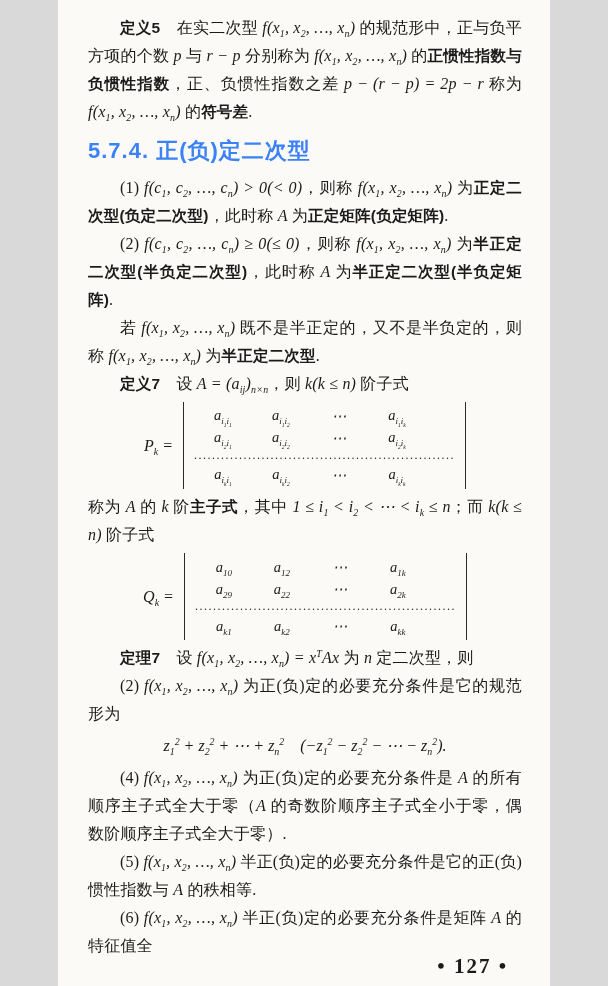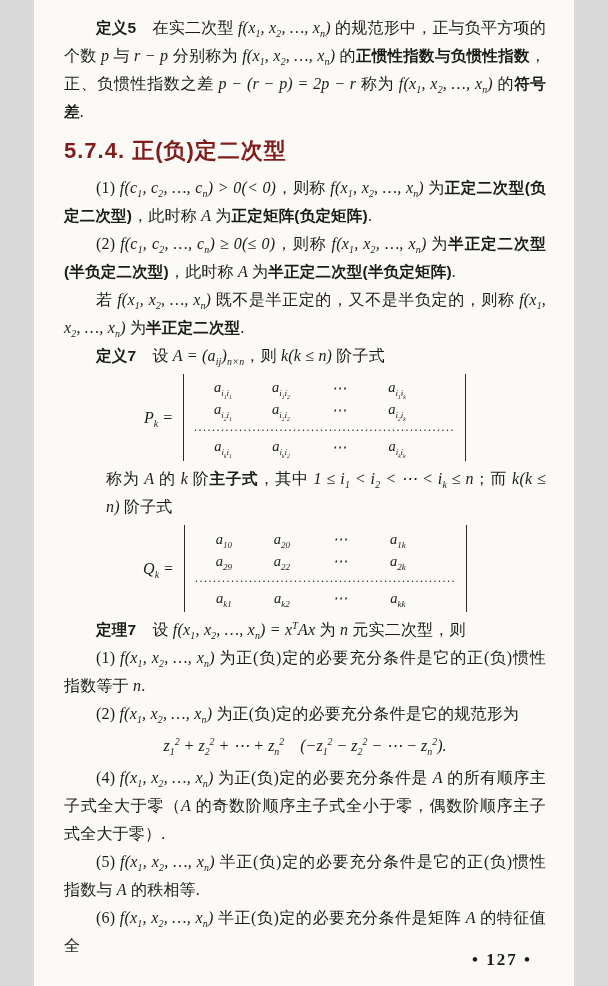--- a/index.html
+++ b/index.html
@@ -1,53 +1,53 @@
 <!DOCTYPE html>
 <html lang="zh"><head>
 <meta charset="utf-8">
 <style>
   html,body{margin:0;padding:0;background:#d9d9d9;}
   .page{
     position:relative;
-    width:540px;height:986px;
+    width:492px;height:986px;
     margin:0 auto;
     background:#fbfaf6;
     color:#1b1b1b;
     font-family:"Liberation Serif","DejaVu Serif",serif;
     padding:14px 28px 0 30px;
     box-sizing:border-box;
     overflow:hidden;
   }
   #content p.body{
     margin:0;
     font-size:16px;
     line-height:28px;
     text-align:justify;
     text-indent:2em;
     letter-spacing:0.2px;
   }
-  #content p.noind{text-indent:0;margin-left:42px;}
+  #content p.noind{text-indent:0;}
   .b{
     font-weight:700;
     font-family:"Liberation Sans","DejaVu Sans",sans-serif;
     font-size:15.5px;
   }
   .math{
     font-style:italic;
     font-family:"Liberation Serif","DejaVu Serif",serif;
     white-space:normal;
   }
   sub,sup{font-size:62%;line-height:0;}
   h2.heading{
     font-family:"Liberation Sans","DejaVu Sans",sans-serif;
     font-weight:700;
     font-size:22px;
     letter-spacing:1px;
     margin:10px 0 8px 0;
-    color:#7f1d1d;
+    color:#3b82f6;
   }
   .display{
     display:flex;
     justify-content:center;
     align-items:center;
     margin:4px 0;
   }
   .mlabel{font-size:16px;margin-right:10px;font-family:Liberation Serif, serif;}
   .det{
     border-left:1.5px solid #2a2a2a;
@@ -73,22 +73,22 @@
   }
   .formula{
     font-size:16px;
     line-height:28px;
     text-align:center;
     font-style:italic;
   }
   .pagenum{
     position:absolute;
     right:42px;
-    bottom:16px;
-    font-size:17px;
+    bottom:7px;
+    font-size:21px;
     font-weight:700;
     letter-spacing:2px;
     color:#1b1b1b;
     font-family:Liberation Serif, serif;
   }
 </style>
 </head>
 <body>
 
 <div class="page">
@@ -122,41 +122,40 @@
             <span class="mcell math">a<sub>i<sub>k</sub>i<sub>k</sub></sub></span>
           </div>
         </div>
       </div>
       <p class="body noind"><span>称为 </span><span class="math">A</span><span> 的 </span><span class="math">k</span><span> 阶</span><span class="b">主子式</span><span>，其中 </span><span class="math">1 ≤ i<sub>1</sub> &lt; i<sub>2</sub> &lt; ⋯ &lt; i<sub>k</sub> ≤ n</span><span>；而 </span><span class="math">k(k ≤ n)</span><span> 阶子式</span></p>
       <div class="display">
         <span class="math mlabel">Q<sub>k</sub> =</span>
         <div class="det">
           <div class="mrow">
             <span class="mcell math">a<sub>10</sub></span>
-            <span class="mcell math">a<sub>20</sub></span>
+            <span class="mcell math">a<sub>12</sub></span>
             <span class="mcell math">⋯</span>
             <span class="mcell math">a<sub>1k</sub></span>
           </div>
           <div class="mrow">
             <span class="mcell math">a<sub>29</sub></span>
             <span class="mcell math">a<sub>22</sub></span>
             <span class="mcell math">⋯</span>
             <span class="mcell math">a<sub>2k</sub></span>
           </div>
           <div class="mdots">..........................................................</div>
           <div class="mrow">
             <span class="mcell math">a<sub>k1</sub></span>
             <span class="mcell math">a<sub>k2</sub></span>
             <span class="mcell math">⋯</span>
             <span class="mcell math">a<sub>kk</sub></span>
           </div>
         </div>
       </div>
-      <p class="body"><span class="b">定理7</span><span>　设 </span><span class="math">f(x<sub>1</sub>, x<sub>2</sub>, …, x<sub>n</sub>) = x<sup>T</sup>Ax</span><span> 为 </span><span class="math">n</span><span> 元实二次型，则</span></p>
-      <p class="body"><span>(1) </span><span class="math">f(x<sub>1</sub>, x<sub>2</sub>, …, x<sub>n</sub>)</span><span> 为正(负)定的必要充分条件是它的正(负)惯性指数等于 </span><span class="math">n</span><span>.</span></p>
+      <p class="body"><span class="b">定理7</span><span>　设 </span><span class="math">f(x<sub>1</sub>, x<sub>2</sub>, …, x<sub>n</sub>) = x<sup>T</sup>Ax</span><span> 为 </span><span class="math">n</span><span> 定二次型，则</span></p>
       <p class="body"><span>(2) </span><span class="math">f(x<sub>1</sub>, x<sub>2</sub>, …, x<sub>n</sub>)</span><span> 为正(负)定的必要充分条件是它的规范形为</span></p>
       <div class="display">
         <span class="math formula">z<sub>1</sub><sup>2</sup> + z<sub>2</sub><sup>2</sup> + ⋯ + z<sub>n</sub><sup>2</sup>　(−z<sub>1</sub><sup>2</sup> − z<sub>2</sub><sup>2</sup> − ⋯ − z<sub>n</sub><sup>2</sup>).</span>
       </div>
       <p class="body"><span>(4) </span><span class="math">f(x<sub>1</sub>, x<sub>2</sub>, …, x<sub>n</sub>)</span><span> 为正(负)定的必要充分条件是 </span><span class="math">A</span><span> 的所有顺序主子式全大于零（</span><span class="math">A</span><span> 的奇数阶顺序主子式全小于零，偶数阶顺序主子式全大于零）.</span></p>
       <p class="body"><span>(5) </span><span class="math">f(x<sub>1</sub>, x<sub>2</sub>, …, x<sub>n</sub>)</span><span> 半正(负)定的必要充分条件是它的正(负)惯性指数与 </span><span class="math">A</span><span> 的秩相等.</span></p>
       <p class="body"><span>(6) </span><span class="math">f(x<sub>1</sub>, x<sub>2</sub>, …, x<sub>n</sub>)</span><span> 半正(负)定的必要充分条件是矩阵 </span><span class="math">A</span><span> 的特征值全</span></p>
     </div>
   <div class="pagenum">• 127 •</div>
 </div>

